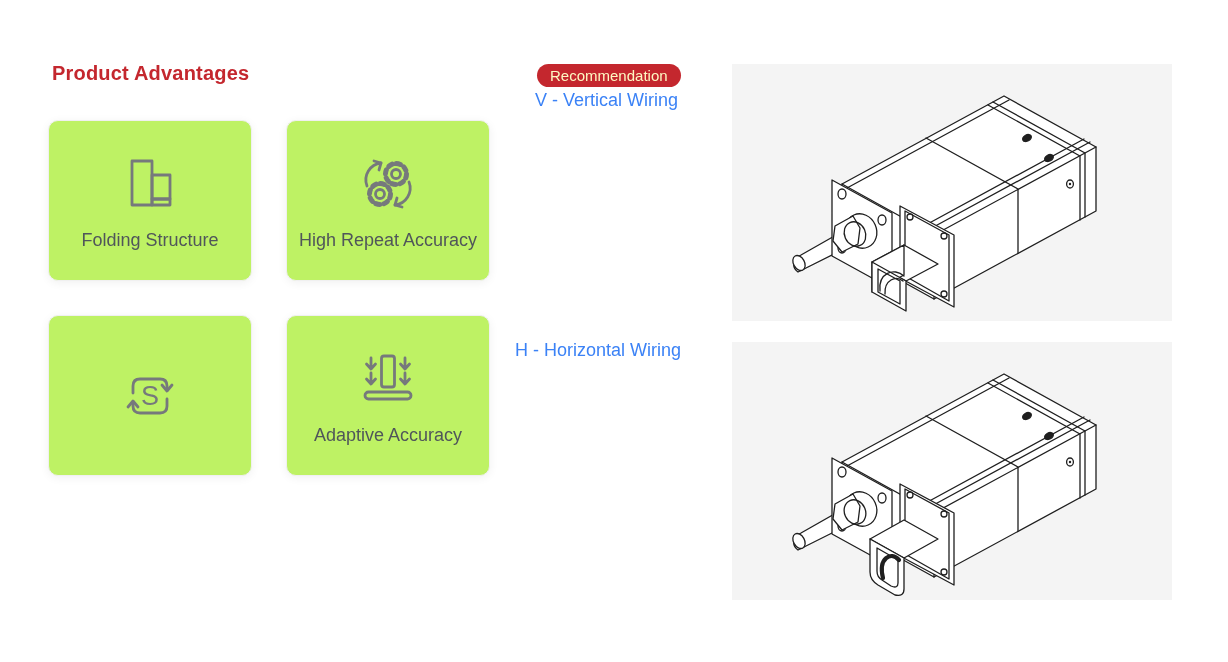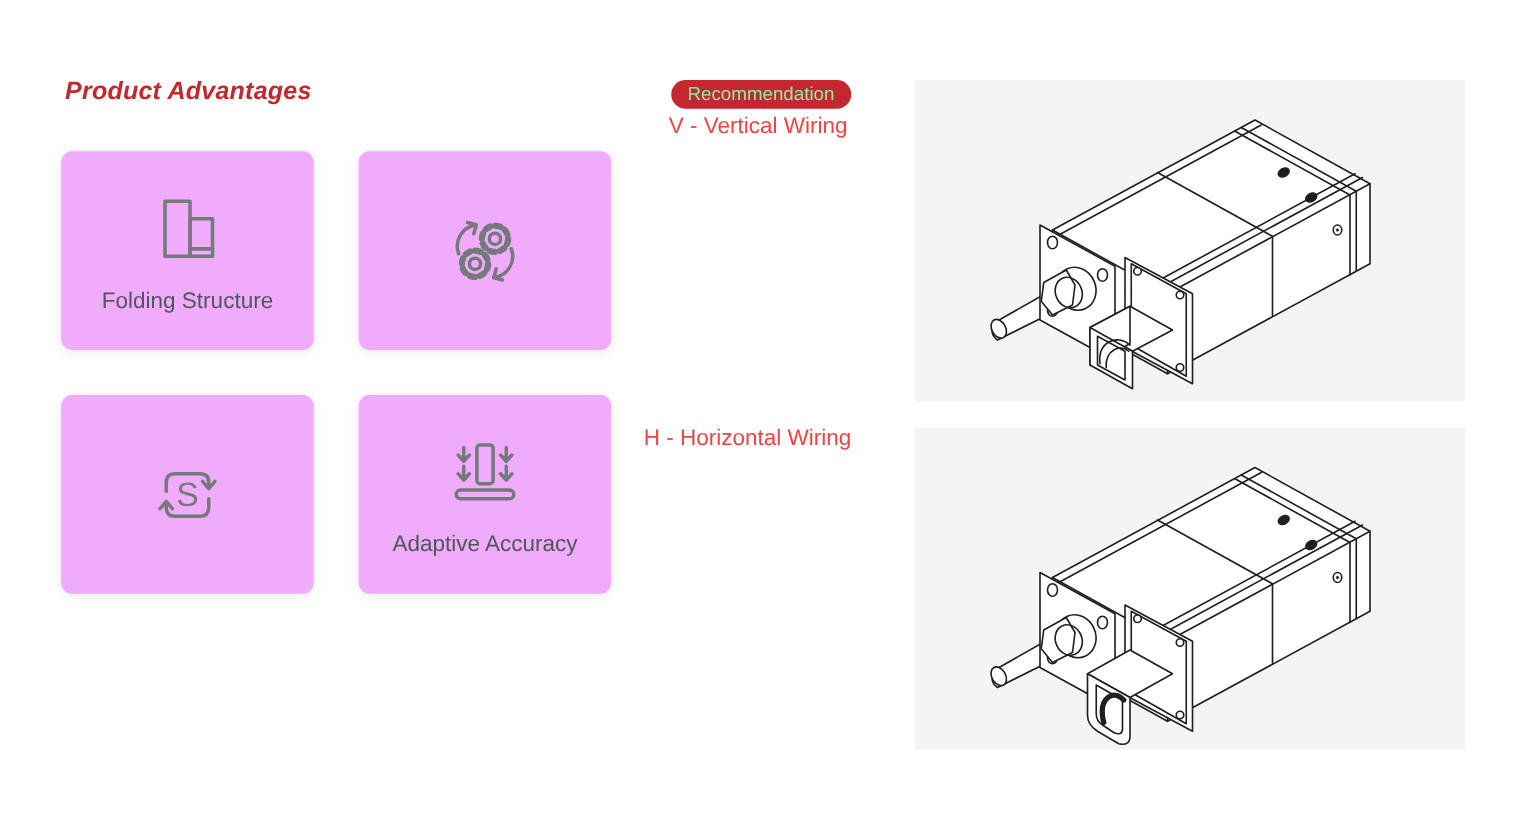--- a/index.html
+++ b/index.html
@@ -7,42 +7,42 @@
     width:1228px;height:662px;background:#ffffff;
     font-family:"Liberation Sans","DejaVu Sans",sans-serif;
     position:relative;overflow:hidden;
     -webkit-font-smoothing:antialiased;
   }
   .abs{position:absolute;}
 
   
   .section-title{
     left:52px;top:62px;
-    font-size:20px;font-weight:bold;color:#c4272e;letter-spacing:.2px;font-style:italic;
+    font-size:20px;font-weight:bold;color:#c4272e;letter-spacing:.2px;
   }
 
   
   .card{
-    width:204px;height:161px;background:#f0abfc;
+    width:204px;height:161px;background:#bef264;
     border:1px solid #f0f0f0;border-radius:10px;
     box-shadow:0 2px 10px rgba(0,0,0,.06);
     display:flex;flex-direction:column;align-items:center;justify-content:center;
     gap:13px;box-sizing:border-box;
   }
   .card .icon-wrap{width:68px;height:66px;display:flex;align-items:center;justify-content:center;}
   .card .card-label{font-size:18px;color:#50565a;white-space:nowrap;}
   .icon-svg{stroke:#76797c;fill:none;stroke-width:2.8;stroke-linecap:round;stroke-linejoin:round;}
 
   
   .badge{
     left:537px;top:64px;height:23px;line-height:23px;
-    background:#c4272e;color:#86efac;font-size:15px;
+    background:#c4272e;color:#fef9c3;font-size:15px;
     padding:0 13px;border-radius:12px;display:inline-block;
   }
-  .wiring-label{font-size:18px;color:#ef4444;}
+  .wiring-label{font-size:18px;color:#3b82f6;}
   .panel{background:#f4f4f4;}
   .panel svg{display:block;width:100%;height:100%;}
 </style>
 </head>
 <body>
 
 <svg width="0" height="0" style="position:absolute" aria-hidden="true">
   <defs>
     <g id="dev-base" stroke="#1f1f1f" stroke-width="1.3" fill="#ffffff" stroke-linejoin="round" stroke-linecap="round">
 
@@ -125,20 +125,21 @@
       <circle cx="40" cy="22" r="10.5" stroke-width="5" stroke-dasharray="4.1 4.15"></circle>
       <circle cx="40" cy="22" r="4.5"></circle>
       <circle cx="24" cy="42" r="10.5" stroke-width="5" stroke-dasharray="4.1 4.15"></circle>
       <circle cx="24" cy="42" r="4.5"></circle>
       <path d="M11,34 A17,17 0 0 1 25,11"></path>
       <path d="M25,11 L18,9 M25,11 L23,18"></path>
       <path d="M53,30 A17,17 0 0 1 39,53"></path>
       <path d="M39,53 L46,55 M39,53 L41,46"></path>
     </svg>
   </div>
+  <div class="card-label">High Repeat Accuracy</div>
 </div>
 
 <div class="abs card" style="left:48px;top:315px;">
   <div class="icon-wrap">
     <svg class="icon-svg" width="64" height="64" viewBox="0 0 64 64">
       <path d="M15,29 L15,22 Q15,15 22,15 L42,15 Q49,15 49,22 L49,26"></path>
       <path d="M44,21 L49,27 L54,21"></path>
       <path d="M49,35 L49,42 Q49,49 42,49 L22,49 Q15,49 15,42 L15,38"></path>
       <path d="M10,43 L15,37 L20,43"></path>
       <text x="32" y="41" font-size="27" text-anchor="middle" stroke="none" fill="#76797c" font-family="Liberation Sans, sans-serif">S</text>

